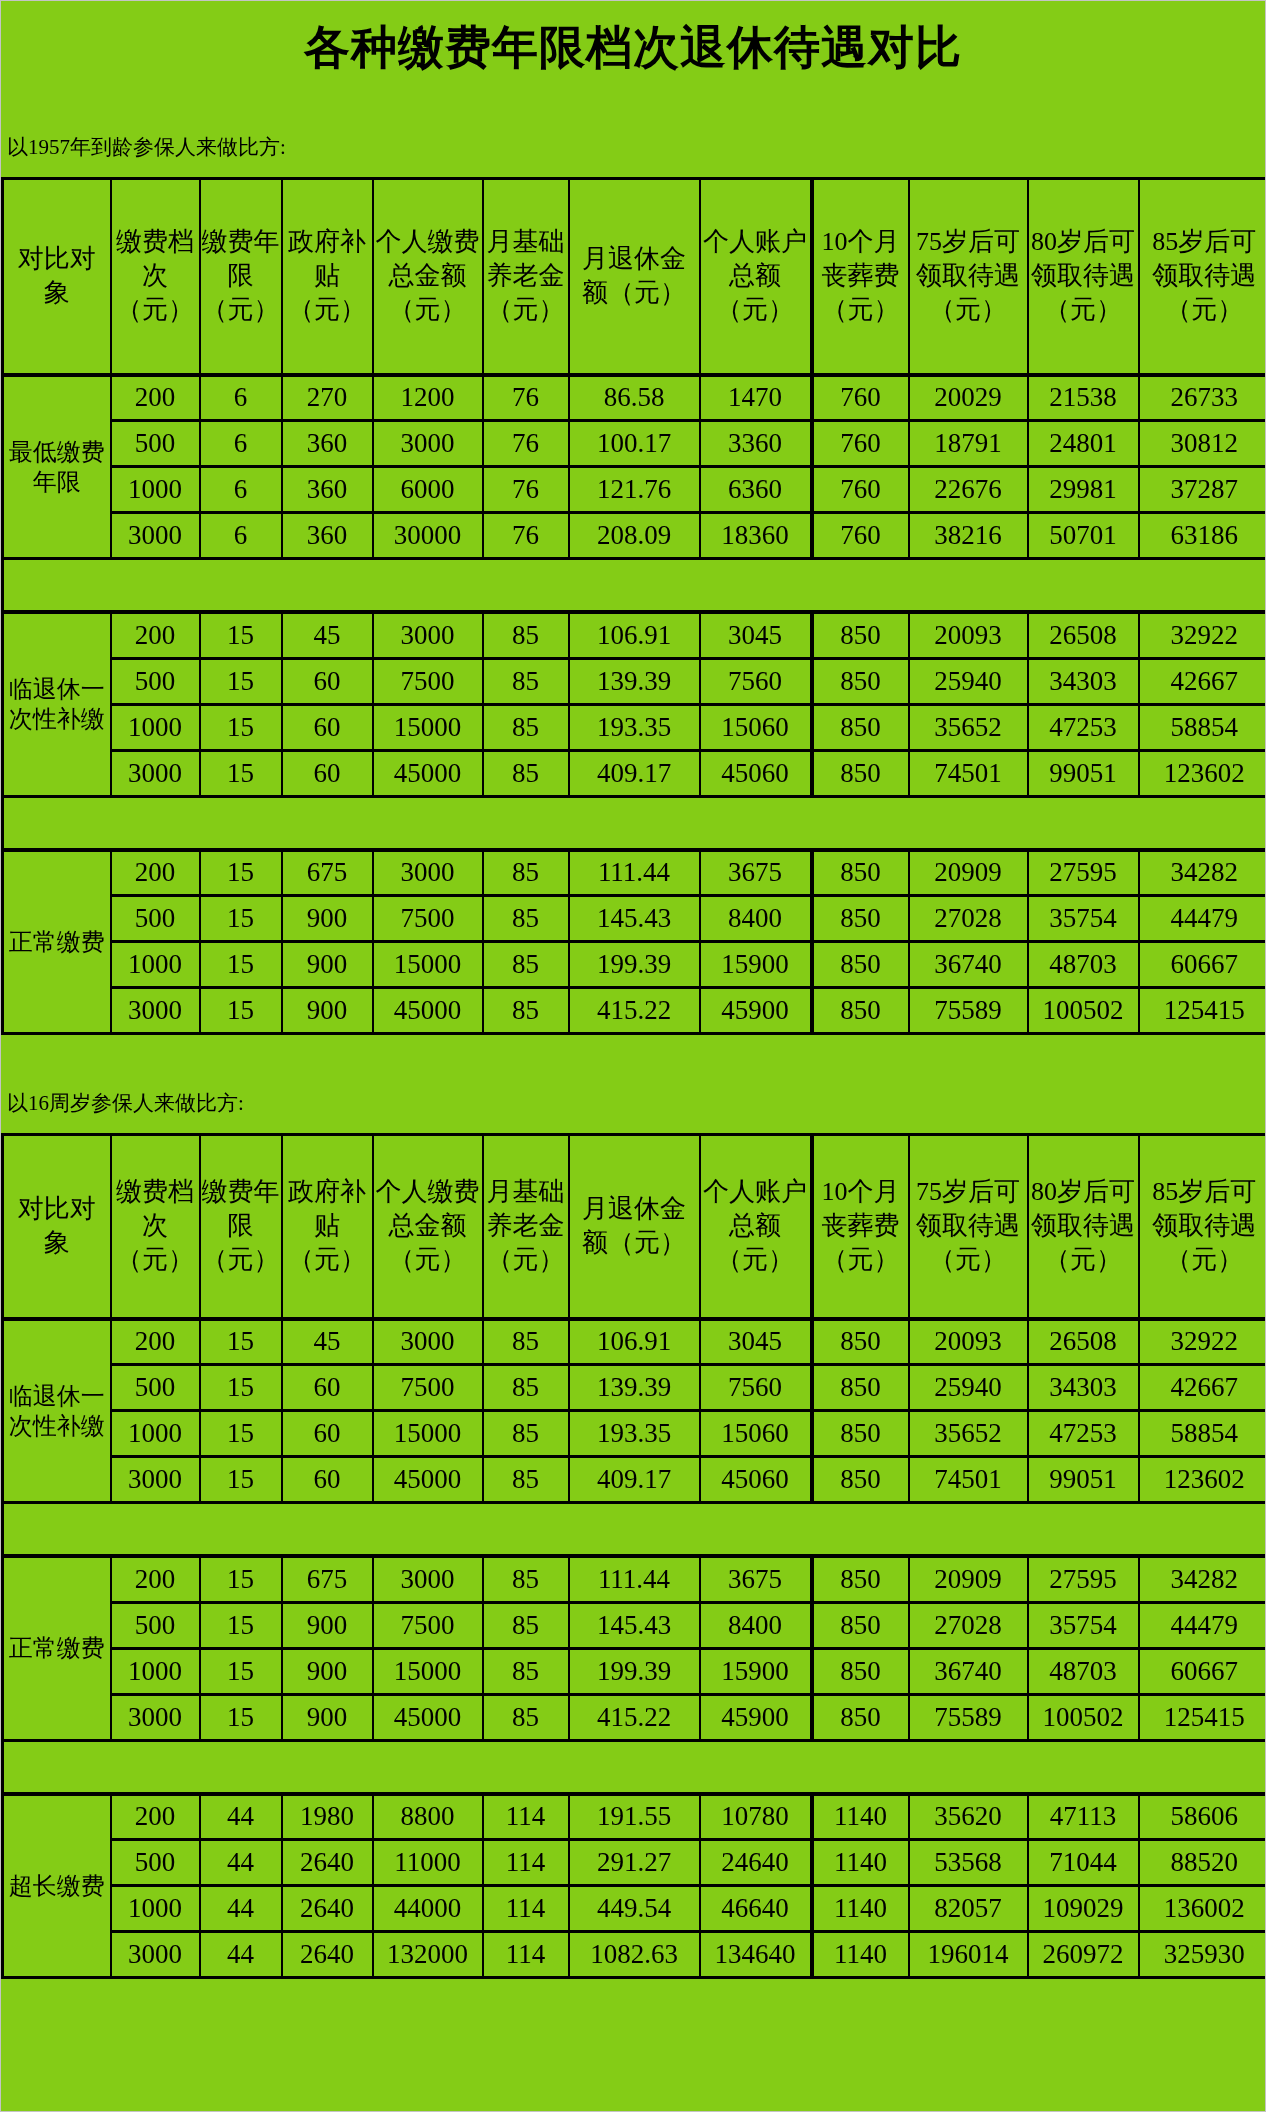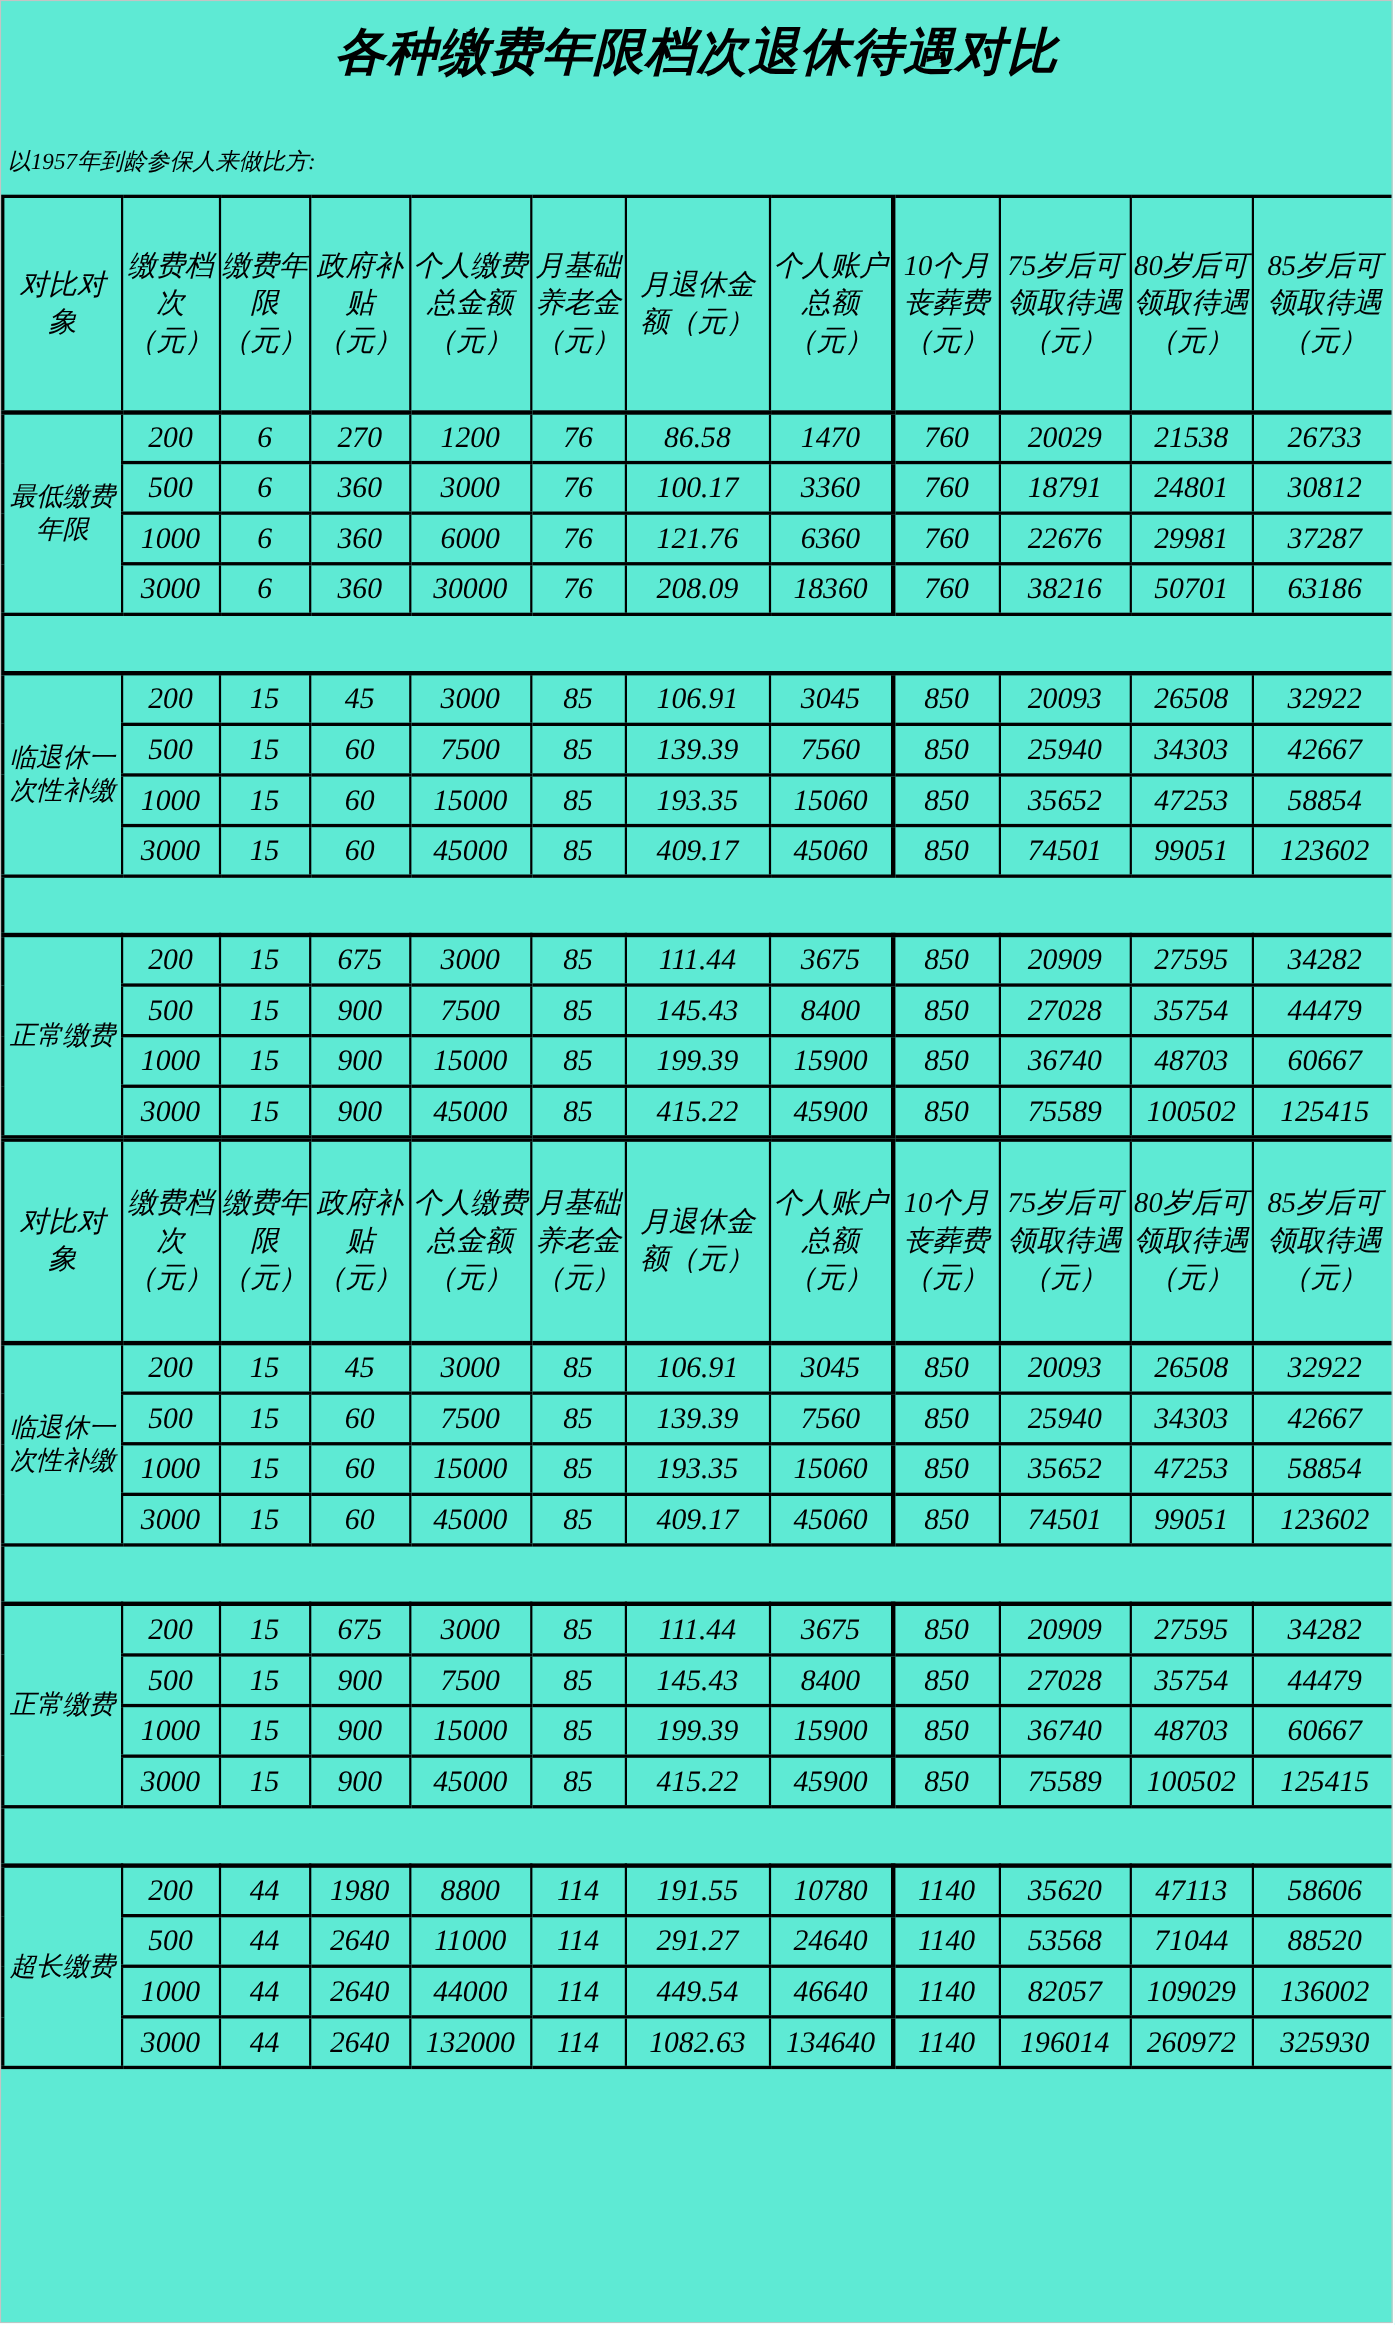--- a/index.html
+++ b/index.html
@@ -1,25 +1,24 @@
 <!DOCTYPE html>
 <html><head>
 <meta charset="utf-8">
 <style>
   html, body { margin: 0; padding: 0; background: #ffffff; }
   .page {
     width: 1266px;
     min-height: 2112px;
     border: 1px solid #c4c4c4;
     box-sizing: border-box;
-    background: #5eead4;
+    background: #84cc16;
     color: #000000;
     font-family: "Liberation Serif", "DejaVu Serif", serif;
     overflow: hidden;
-    font-style: italic;
   }
   .doc-title {
     text-align: center;
     font-size: 46px;
     font-weight: bold;
     margin: 16px 0 0 0;
     letter-spacing: 1px;
   }
   .section-subtitle {
     font-size: 21px;
@@ -272,20 +271,21 @@
             <td class="num thick-left">850</td>
             <td class="num">75589</td>
             <td class="num">100502</td>
             <td class="num">125415</td>
           </tr>
         </tbody>
       </table>
   </section>
 
   <section>
+    <h2 class="section-subtitle">以16周岁参保人来做比方:</h2>
     <table class="benefits section-1">
         <colgroup>
           <col style="width: 108px;">
           <col style="width: 89px;">
           <col style="width: 82px;">
           <col style="width: 91px;">
           <col style="width: 110px;">
           <col style="width: 86px;">
           <col style="width: 131px;">
           <col style="width: 112px;">

